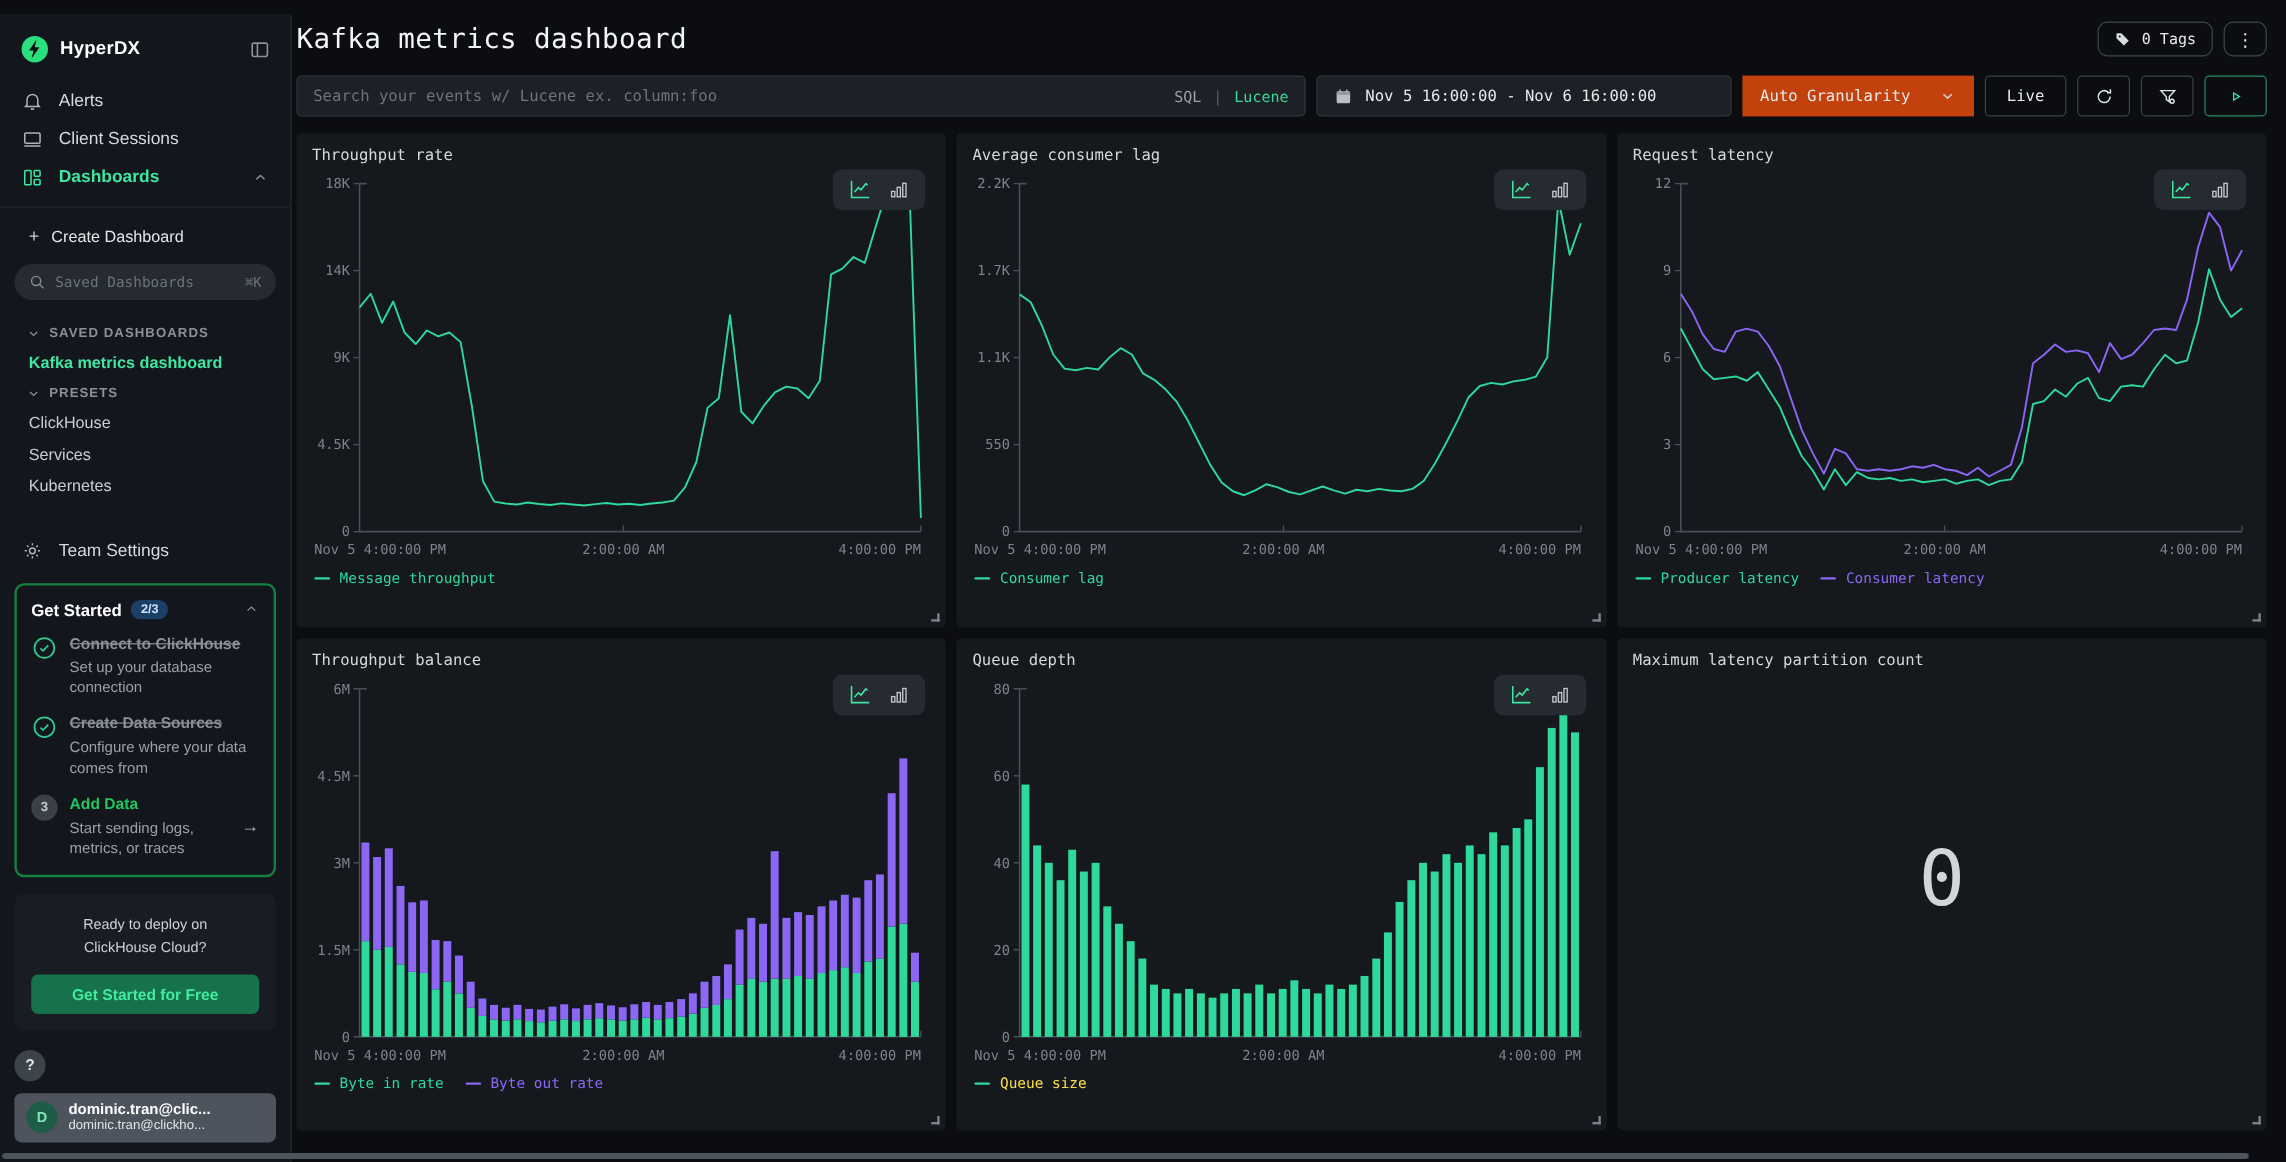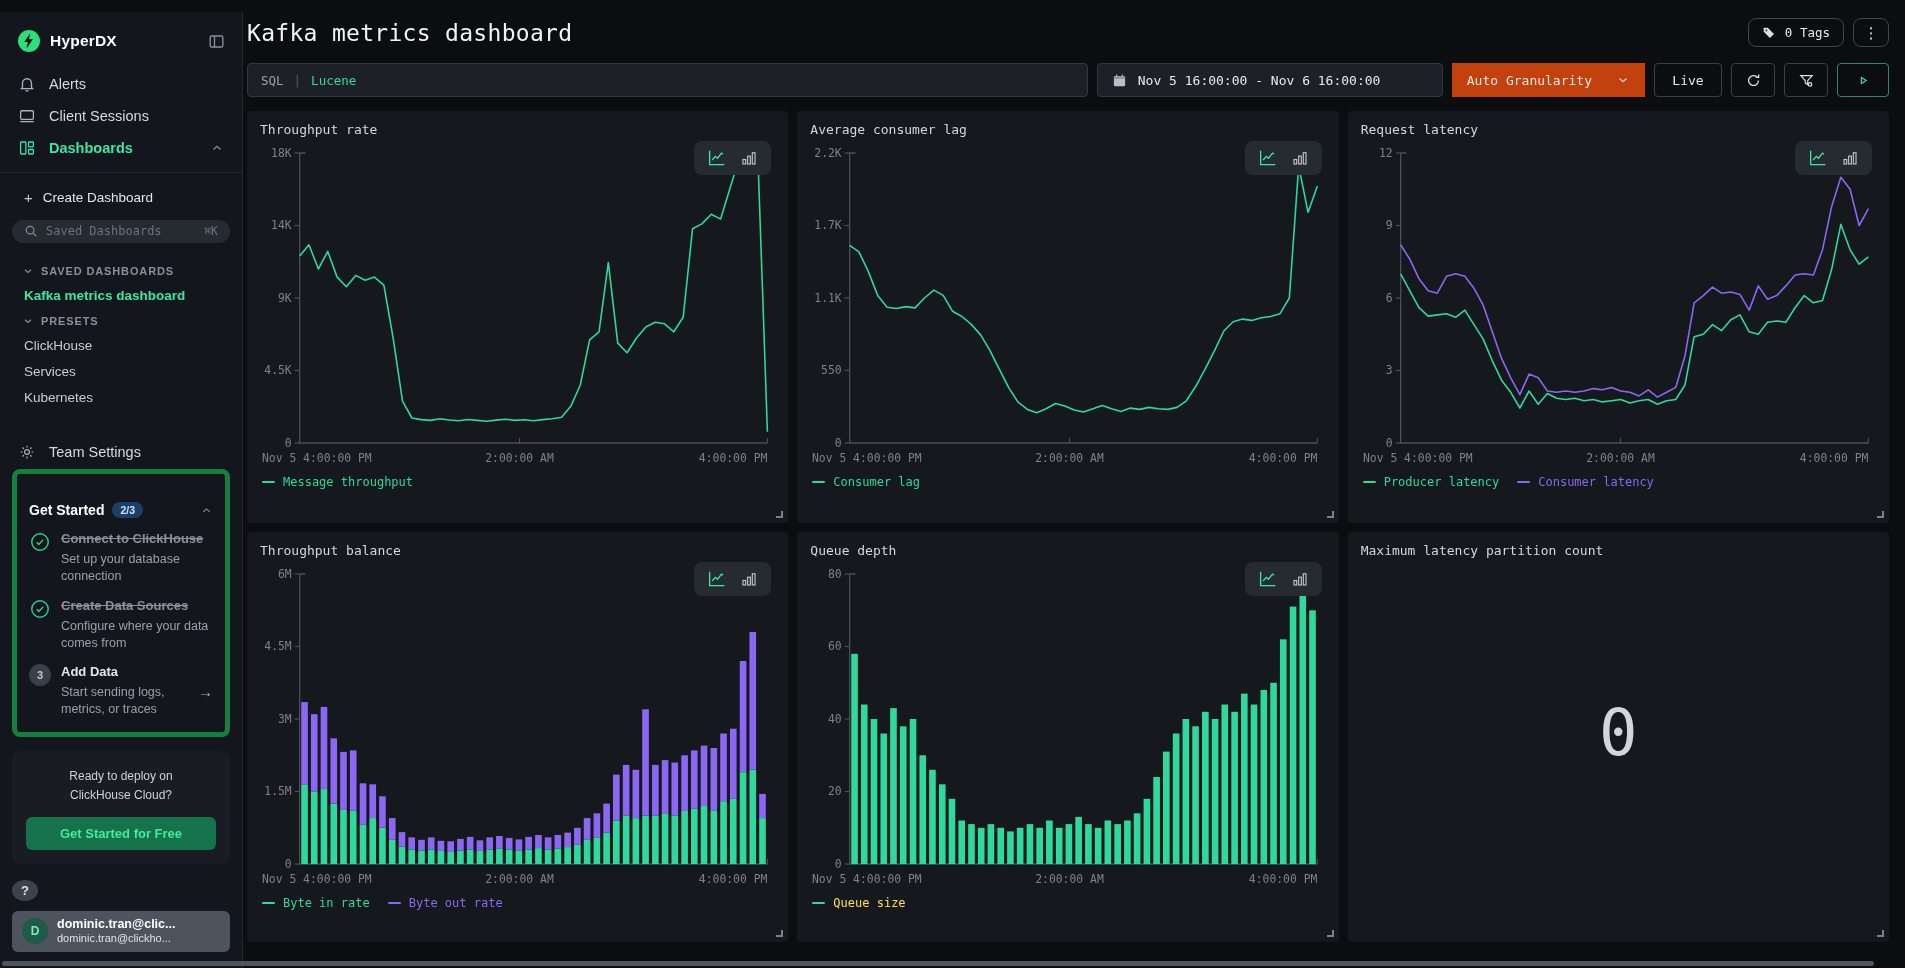--- a/index.html
+++ b/index.html
@@ -29,29 +29,29 @@
   .side-search input::placeholder { color:#6c737b; }
   .kbd { color:#6c737b; font-family:"DejaVu Sans Mono",monospace; font-size:11.5px; }
   .section-head { display:flex; align-items:center; gap:7px; padding:6px 18px 6px 22px; font-size:11px; color:#8a9099; letter-spacing:.08em; font-weight:600; cursor:pointer; }
   .section-head svg { color:#8a9099; }
   .side-link { padding:5px 18px 6px 24px; font-size:13.5px; color:#c9ced4; cursor:pointer; }
   .side-link.active { color:#3ee6a1; font-weight:700; }
   .team-row { margin-top:24px; display:flex; align-items:center; gap:13px; padding:8px 18px; font-size:14.5px; color:#d6dade; cursor:pointer; }
   .team-row svg { color:#aeb4bb; }
   .spacer { flex:1; }
 
-  .gs-card { margin:0 12px 14px; border:5px solid #15803d; border-radius:8px; padding:28px 12px 14px; }
+  .gs-card { margin:0 12px 14px; border:2px solid #15803d; border-radius:8px; padding:12px 12px 14px; }
   .gs-head { display:flex; align-items:center; gap:8px; cursor:pointer; }
   .gs-title { font-size:14px; font-weight:700; color:#ffffff; }
   .badge { background:#1c3f66; color:#cfe4ff; font-size:10.5px; font-weight:700; padding:2px 8px; border-radius:10px; }
   .gs-chev { margin-left:auto; color:#8a9099; display:flex; }
   .gs-step { display:flex; gap:10px; margin-top:13px; }
   .step-badge { flex:none; }
   .step-num { width:22px; height:22px; border-radius:50%; background:#3a4047; color:#c5cad0; font-size:11px; display:flex; align-items:center; justify-content:center; font-weight:600; }
-  .step-title { font-size:13px; font-weight:700; color:#e5e5e5; line-height:1.3; }
+  .step-title { font-size:13px; font-weight:700; color:#22c55e; line-height:1.3; }
   .step-title.done { color:#8a9099; text-decoration:line-through; }
   .step-desc { font-size:12.5px; color:#9aa0a8; line-height:1.35; margin-top:3px; }
   .step-arrow { margin-left:auto; align-self:center; color:#aeb4bb; font-size:15px; }
 
   .cloud-card { margin:0 12px 16px; background:#191d23; border-radius:8px; padding:16px 14px 14px; text-align:center; }
   .cloud-text { font-size:12px; color:#cdd2d7; line-height:1.55; }
   .cloud-btn { margin-top:13px; width:100%; background:#15724a; color:#43eb9e; font-weight:700; font-size:13px; border:none; border-radius:6px; padding:9px 0; cursor:pointer; font-family:"Liberation Sans",sans-serif; }
   .help-circle { width:26px; height:26px; border-radius:50%; background:#3c434b; color:#dfe3e6; margin:0 0 10px 12px; display:flex; align-items:center; justify-content:center; font-size:13px; font-weight:700; cursor:pointer; }
   .user-row { margin:0 12px 6px; background:#4d545d; border-radius:6px; padding:6px 10px; display:flex; align-items:center; gap:9px; cursor:pointer; }
   .avatar { width:26px; height:26px; border-radius:50%; background:#1e5c47; color:#7fe7bb; font-size:12px; font-weight:700; display:flex; align-items:center; justify-content:center; flex:none; }
@@ -275,20 +275,21 @@
         <span>0 Tags</span>
       </button>
       <button class="kebab-btn">
           <span>⋮</span>
         </button>
     </div>
   </div>
 
   <div class="filter-row">
     <div class="search-box">
+      <input class="mono" placeholder="Search your events w/ Lucene ex. column:foo" style="">
       <span class="lang-sql mono">SQL</span>
       <span class="lang-sep mono">|</span>
       <span class="lang-lucene mono">Lucene</span>
     </div>
     <div class="date-box">
       <svg width="15" height="15" viewBox="0 0 24 24">
           <rect x="3" y="5" width="18" height="16" rx="2" fill="#b9bfc6"></rect>
           <rect x="3" y="5" width="18" height="4.5" rx="2" fill="#8f969e"></rect>
           <path d="M7.5 2.5v4M16.5 2.5v4" stroke="#b9bfc6" stroke-width="1.8"></path>
         </svg>

